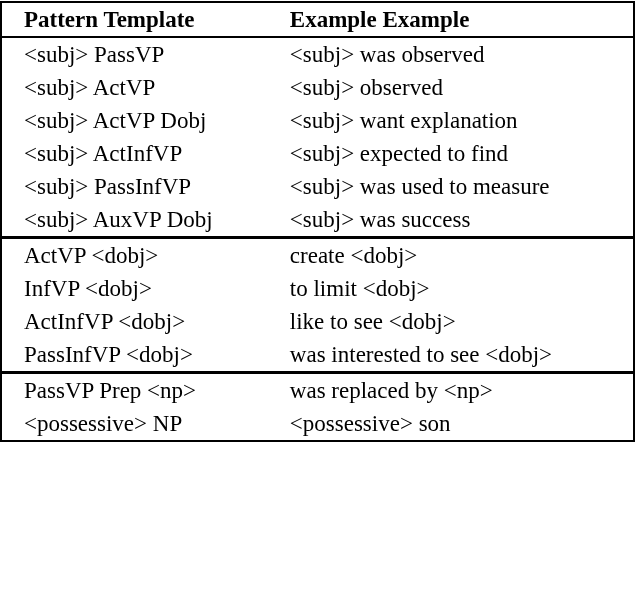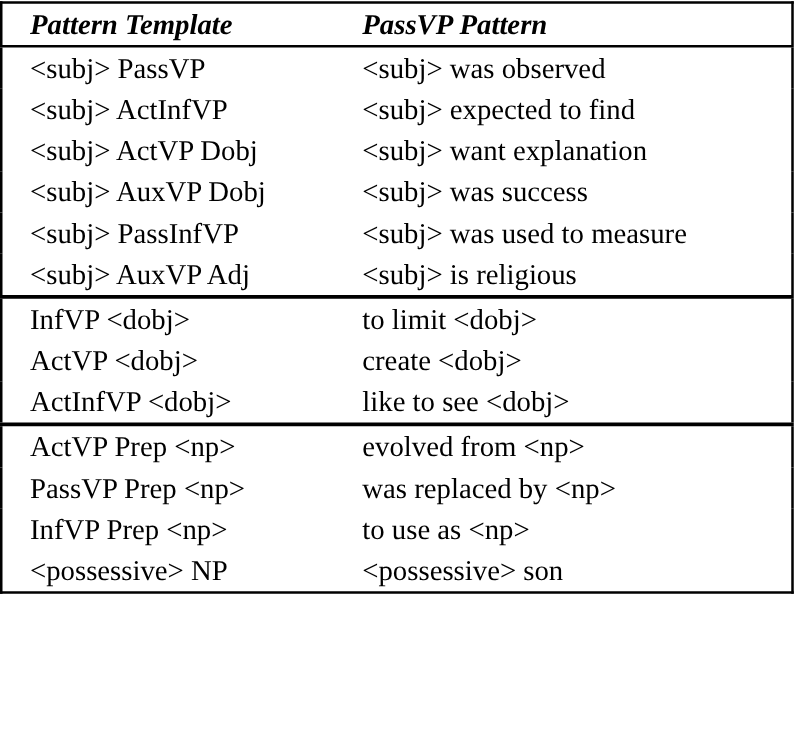--- a/index.html
+++ b/index.html
@@ -18,21 +18,20 @@
     border-collapse: collapse;
     table-layout: fixed;
     margin: 1px 0 0 0;
     width: 635px;
     border: 2px solid #000000;
   }
   col.col-template { width: 266px; }
   col.col-example  { width: 365px; }
   thead {
     border-bottom: 2px solid #000000;
-    font-style: italic;
   }
   tbody.section {
     border-top: 3px solid #000000;
   }
   tbody.section:first-of-type {
     border-top: none;
   }
   th, td {
     padding: 0 0 0 22px;
     height: 33px;
@@ -52,74 +51,70 @@
 <body>
 
 <table class="pattern-table">
   <colgroup>
     <col class="col-template">
     <col class="col-example">
   </colgroup>
   <thead>
     <tr>
       <th>Pattern Template</th>
-      <th>PassVP Pattern</th>
+      <th>Example Example</th>
     </tr>
   </thead>
   <tbody class="section">
     <tr>
       <td>&lt;subj&gt; PassVP</td>
       <td>&lt;subj&gt; was observed</td>
     </tr>
     <tr>
-      <td>&lt;subj&gt; ActInfVP</td>
-      <td>&lt;subj&gt; expected to find</td>
+      <td>&lt;subj&gt; ActVP</td>
+      <td>&lt;subj&gt; observed</td>
     </tr>
     <tr>
       <td>&lt;subj&gt; ActVP Dobj</td>
       <td>&lt;subj&gt; want explanation</td>
     </tr>
     <tr>
-      <td>&lt;subj&gt; AuxVP Dobj</td>
-      <td>&lt;subj&gt; was success</td>
+      <td>&lt;subj&gt; ActInfVP</td>
+      <td>&lt;subj&gt; expected to find</td>
     </tr>
     <tr>
       <td>&lt;subj&gt; PassInfVP</td>
       <td>&lt;subj&gt; was used to measure</td>
     </tr>
     <tr>
-      <td>&lt;subj&gt; AuxVP Adj</td>
-      <td>&lt;subj&gt; is religious</td>
+      <td>&lt;subj&gt; AuxVP Dobj</td>
+      <td>&lt;subj&gt; was success</td>
     </tr>
   </tbody>
   <tbody class="section">
+    <tr>
+      <td>ActVP &lt;dobj&gt;</td>
+      <td>create &lt;dobj&gt;</td>
+    </tr>
     <tr>
       <td>InfVP &lt;dobj&gt;</td>
       <td>to limit &lt;dobj&gt;</td>
     </tr>
     <tr>
-      <td>ActVP &lt;dobj&gt;</td>
-      <td>create &lt;dobj&gt;</td>
+      <td>ActInfVP &lt;dobj&gt;</td>
+      <td>like to see &lt;dobj&gt;</td>
     </tr>
     <tr>
-      <td>ActInfVP &lt;dobj&gt;</td>
-      <td>like to see &lt;dobj&gt;</td>
+      <td>PassInfVP &lt;dobj&gt;</td>
+      <td>was interested to see &lt;dobj&gt;</td>
     </tr>
   </tbody>
   <tbody class="section">
     <tr>
-      <td>ActVP Prep &lt;np&gt;</td>
-      <td>evolved from &lt;np&gt;</td>
-    </tr>
-    <tr>
       <td>PassVP Prep &lt;np&gt;</td>
       <td>was replaced by &lt;np&gt;</td>
-    </tr>
-    <tr>
-      <td>InfVP Prep &lt;np&gt;</td>
-      <td>to use as &lt;np&gt;</td>
     </tr>
     <tr>
       <td>&lt;possessive&gt; NP</td>
       <td>&lt;possessive&gt; son</td>
     </tr>
   </tbody>
 </table>
 
 </body></html>

